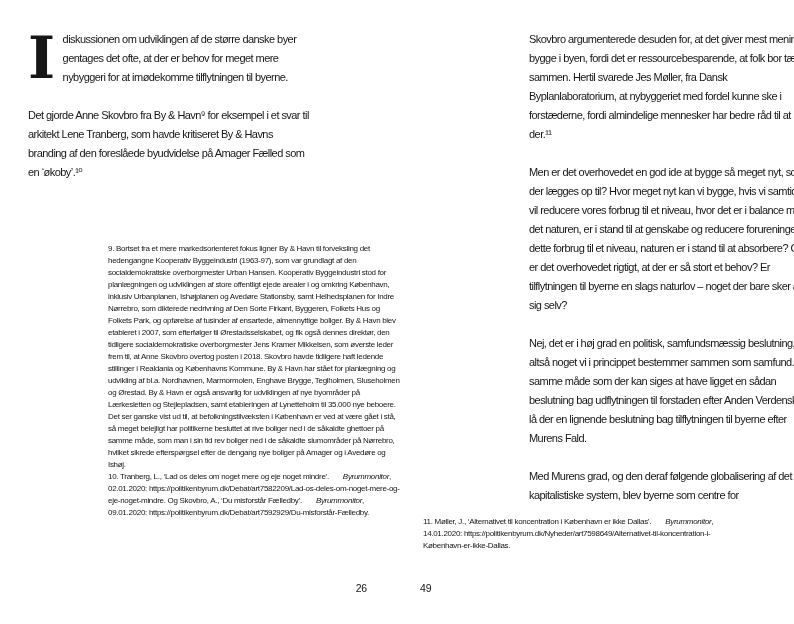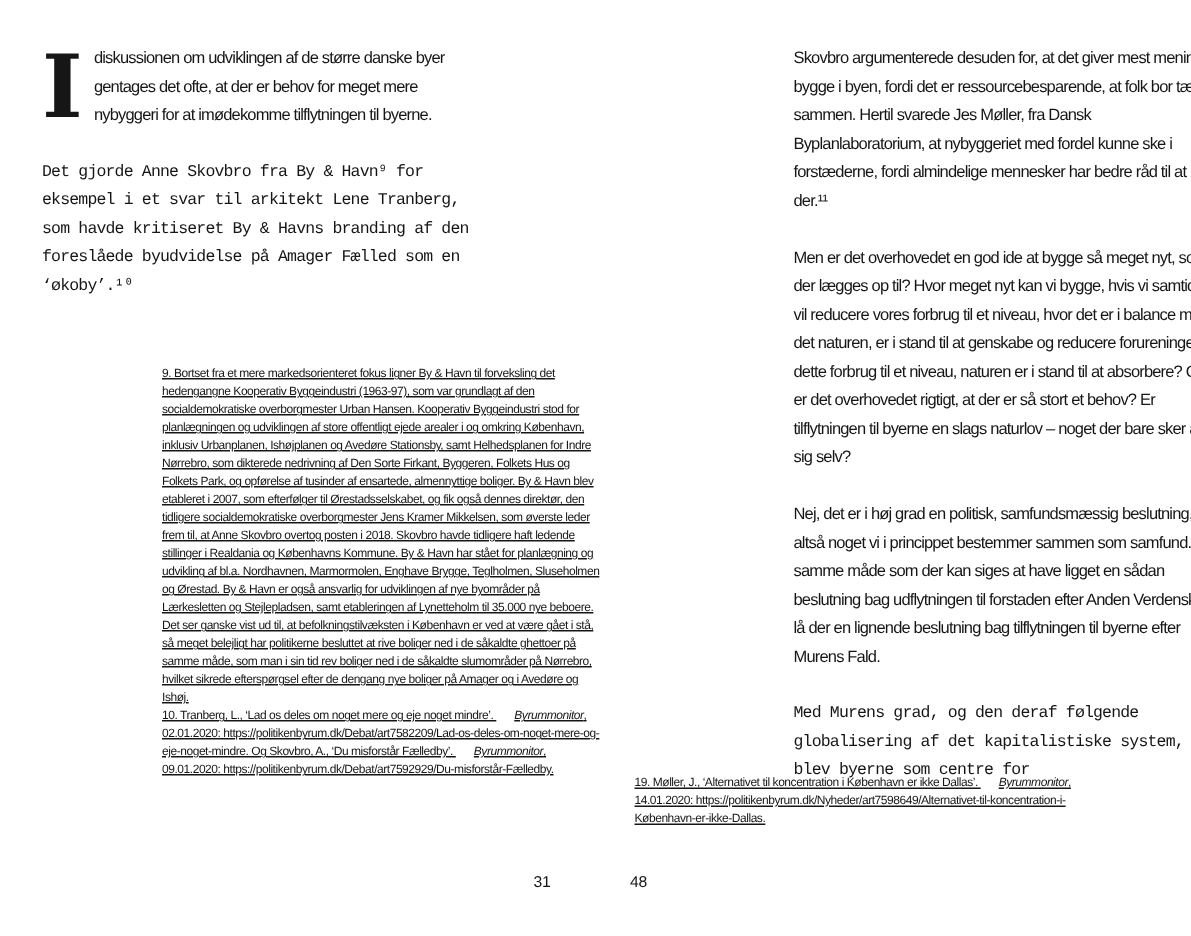--- a/index.html
+++ b/index.html
@@ -17,40 +17,39 @@
   .spread{position:absolute;inset:0;}
   
   .bodycol{
     position:absolute;
     font-size:11px;
     letter-spacing:-0.55px;
     line-height:19px;
     color:var(--ink);
   }
   .bodycol p{margin:0 0 19px 0;}
-  .bodycol p:last-child{margin-bottom:0;font-family:Liberation Mono, monospace;}
+  .bodycol p:last-child{margin-bottom:0;}
   #left-body{left:28px;top:30px;width:285px;}
   #right-body{left:529px;top:30px;width:285px;}
   .dropcap{
     float:left;
     font-family:"DejaVu Serif","Liberation Serif",serif;
     font-weight:bold;
     font-size:58px;
     line-height:0.9;
     height:52px;
     padding:2px 8px 0 0;
   }
   
   .footnotes{
     position:absolute;
     font-size:8px;
     letter-spacing:-0.3px;
     line-height:12px;
     color:var(--ink);
-    text-decoration:underline;
   }
   .footnotes p{margin:0;}
   #left-footnotes{left:108px;top:243px;width:292px;}
   #right-footnotes{left:423px;top:516px;width:292px;}
   .it{font-style:italic;margin-left:12px;}
   
   .pagenum{
     position:absolute;
     top:582px;
     font-size:10.5px;
@@ -76,20 +75,20 @@
     </div>
 
   <div id="right-body" class="bodycol">
       <p>Skovbro argumenterede desuden for, at det giver mest mening at bygge i byen, fordi det er ressourcebesparende, at folk bor tæt sammen. Hertil svarede Jes Møller, fra Dansk Byplanlaboratorium, at nybyggeriet med fordel kunne ske i forstæderne, fordi almindelige mennesker har bedre råd til at bo der.¹¹</p>
       <p>Men er det overhovedet en god ide at bygge så meget nyt, som der lægges op til? Hvor meget nyt kan vi bygge, hvis vi samtidig vil reducere vores forbrug til et niveau, hvor det er i balance med det naturen, er i stand til at genskabe og reducere forureningen af dette forbrug til et niveau, naturen er i stand til at absorbere? Og er det overhovedet rigtigt, at der er så stort et behov? Er tilflytningen til byerne en slags naturlov – noget der bare sker af sig selv?</p>
       <p>Nej, det er i høj grad en politisk, samfundsmæssig beslutning, altså noget vi i princippet bestemmer sammen som samfund. På samme måde som der kan siges at have ligget en sådan beslutning bag udflytningen til forstaden efter Anden Verdenskrig, lå der en lignende beslutning bag tilflytningen til byerne efter Murens Fald.</p>
       <p>Med Murens grad, og den deraf følgende globalisering af det kapitalistiske system, blev byerne som centre for</p>
     </div>
 
   <div id="right-footnotes" class="footnotes">
-      <p><span>19. Møller, J., ‘Alternativet til koncentration i København er ikke Dallas’. </span><span class="it">Byrummonitor</span><span>, 14.01.2020: https://politikenbyrum.dk/Nyheder/art7598649/Alternativet-til-koncentration-i-København-er-ikke-Dallas.</span></p>
+      <p><span>11. Møller, J., ‘Alternativet til koncentration i København er ikke Dallas’. </span><span class="it">Byrummonitor</span><span>, 14.01.2020: https://politikenbyrum.dk/Nyheder/art7598649/Alternativet-til-koncentration-i-København-er-ikke-Dallas.</span></p>
     </div>
 
-  <div id="pagenum-left" class="pagenum">31</div>
+  <div id="pagenum-left" class="pagenum">26</div>
 
-  <div id="pagenum-right" class="pagenum">48</div>
+  <div id="pagenum-right" class="pagenum">49</div>
 
 </div>
 
 </body></html>

